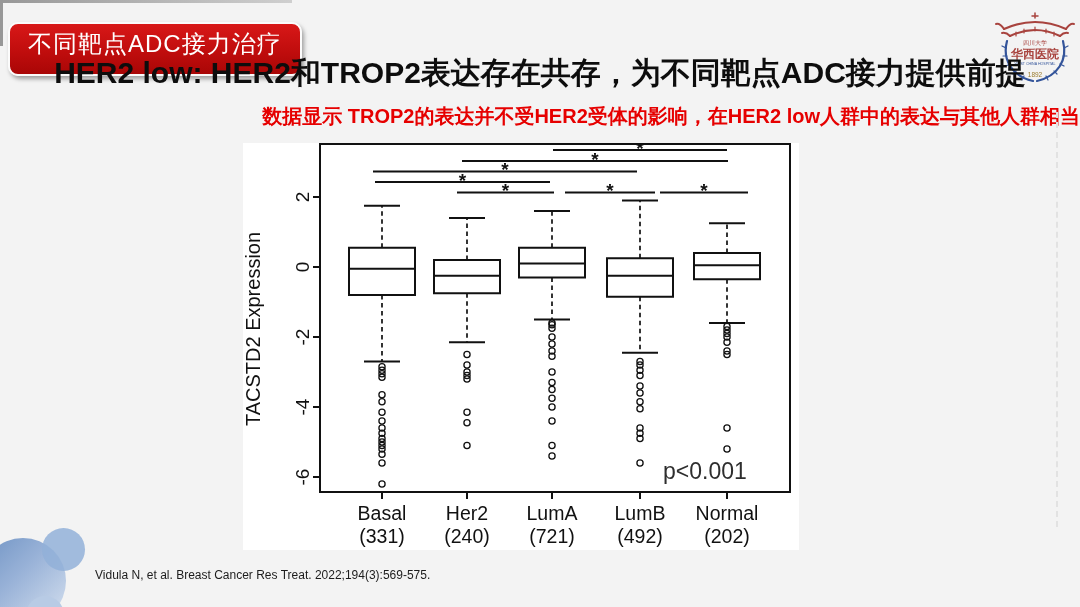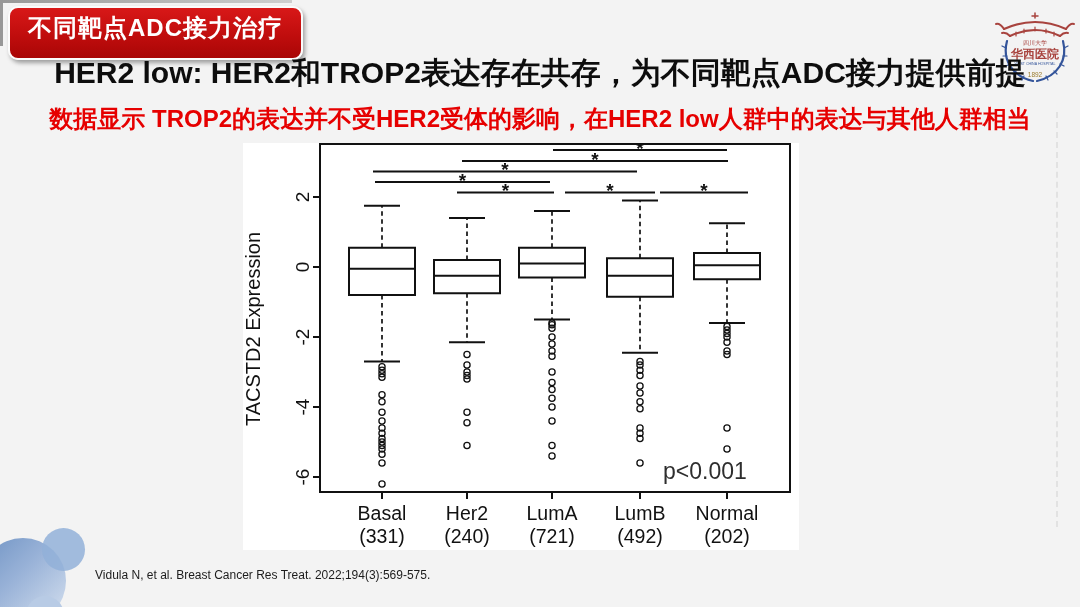--- a/index.html
+++ b/index.html
@@ -5,35 +5,35 @@
   html,body{margin:0;padding:0;}
   body{
     width:1080px;height:607px;position:relative;overflow:hidden;
     background:#f3f3f3;
     font-family:"Liberation Sans","DejaVu Sans",sans-serif;
   }
   .edge-top{position:absolute;left:0;top:0;width:292px;height:3px;
     background:linear-gradient(90deg,#979797,#cfcfcf);}
   .edge-left{position:absolute;left:0;top:0;width:3px;height:46px;background:#979797;}
   .badge{
-    position:absolute;left:8px;top:6px;
+    position:absolute;left:8px;top:22px;
     background:linear-gradient(180deg,#d81818 0%,#c00d0d 55%,#a90606 100%);
-    color:#fff;font-size:24px;font-weight:bold;letter-spacing:1px;
+    color:#fff;font-size:24px;font-weight:normal;letter-spacing:1px;
     padding:4px 18px 14px 18px;border-radius:10px;
     border:2px solid #fbfbfb;
     box-shadow:2px 3px 4px rgba(0,0,0,.35);
     white-space:nowrap;
   }
   .title{
     position:absolute;top:53px;left:0;width:100%;text-align:center;
     font-size:30px;font-weight:bold;color:#0d0d0d;white-space:nowrap;
   }
   .subtitle{
-    position:absolute;top:103px;left:0;width:100%;text-align:center;
-    font-size:24px;font-weight:bold;color:#e60000;white-space:nowrap;
+    position:absolute;top:103px;left:0;width:100%;text-align:right;
+    font-size:20px;font-weight:bold;color:#e60000;white-space:nowrap;
   }
   .chart-wrap{
     position:absolute;left:243px;top:143px;width:556px;height:407px;background:#ffffff;
   }
   .citation{
     position:absolute;left:95px;top:568px;font-size:12px;color:#1c1c1c;text-align:center;
   }
   .guide-dashed{
     position:absolute;left:1056px;top:112px;height:415px;width:0;
     border-left:2px dashed #e2e2e2;

